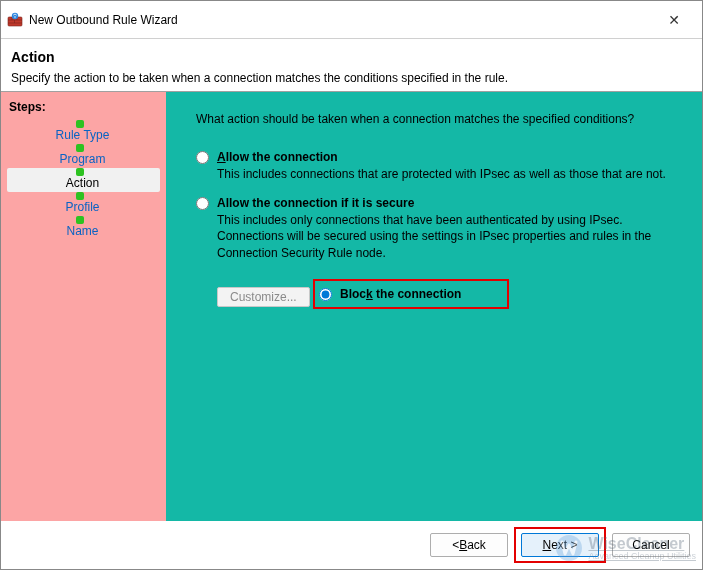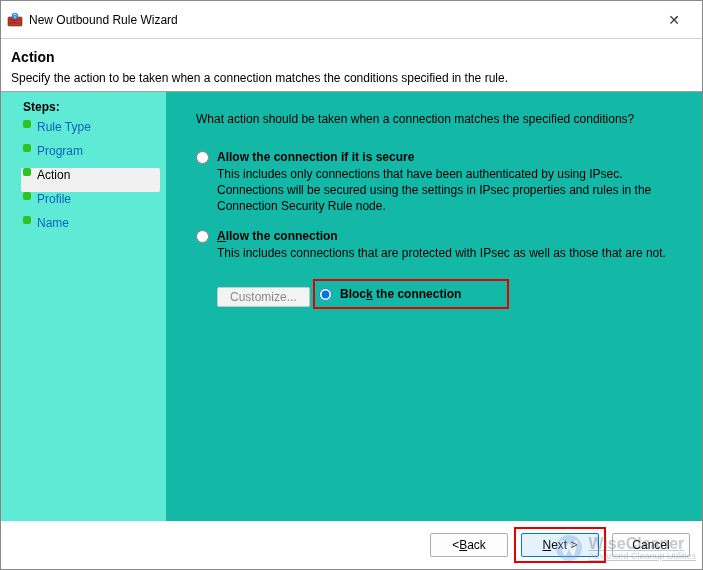--- a/index.html
+++ b/index.html
@@ -61,38 +61,39 @@
   
   .body {
     display: flex;
     position: absolute;
     top: 90px; left: 0; right: 0; bottom: 48px;
     border-top: 1px solid #a0a0a0;
   }
 
   .steps {
     width: 165px;
-    padding: 6px 6px 6px 20px;
+    padding: 6px 6px 6px 6px;
     border-right: none;
-    background: #5eead4;
+    background: #fca5a5;
   }
   .steps-title {
     font-weight: 700;
     font-size: 12px;
     margin-bottom: 4px;
     padding: 2px 2px;
   }
   .steps ul { list-style: none; margin: 0; padding: 0; }
   .steps li {
     display: flex;
-    align-items: flex-start;
+    align-items: center;
     height: 24px;
     padding: 0 4px 0 2px;
     border-radius: 2px;
     font-size: 12px;
+    flex-direction: column;
   }
   .steps li.active {
     background: #f1f1f1;
   }
   .steps li .bullet {
     width: 8px; height: 8px;
     border-radius: 2px;
     background: #2ec221;
     margin-right: 6px;
     flex: 0 0 auto;
@@ -263,31 +264,31 @@
     </ul>
   </div>
 
   <div class="content">
     <div class="question">What action should be taken when a connection matches the specified conditions?</div>
 
     
     <label class="option">
       <input type="radio" name="action" style="">
       <div class="opt-body">
-        <div class="opt-title">Allow the connection if it is secure</div>
-        <div class="opt-desc">This includes only connections that have been authenticated by using IPsec.  Connections will be secured using the settings in IPsec properties and rules in the Connection Security Rule node.</div>
+        <div class="opt-title"><span class="mn">A</span><span>llow the connection</span></div>
+        <div class="opt-desc">This includes connections that are protected with IPsec as well as those that are not.</div>
       </div>
     </label>
 
     
     <label class="option">
       <input type="radio" name="action" style="">
       <div class="opt-body">
-        <div class="opt-title"><span class="mn">A</span><span>llow the connection</span></div>
-        <div class="opt-desc">This includes connections that are protected with IPsec as well as those that are not.</div>
+        <div class="opt-title">Allow the connection if it is secure</div>
+        <div class="opt-desc">This includes only connections that have been authenticated by using IPsec.  Connections will be secured using the settings in IPsec properties and rules in the Connection Security Rule node.</div>
       </div>
     </label>
 
     <button class="customize-btn" disabled="">Customize...</button>
 
     
     <div class="highlight">
       <label class="option" style="margin-bottom:0; padding-left:4px;">
         <input type="radio" name="action" checked="" style="">
         <div class="opt-body">

